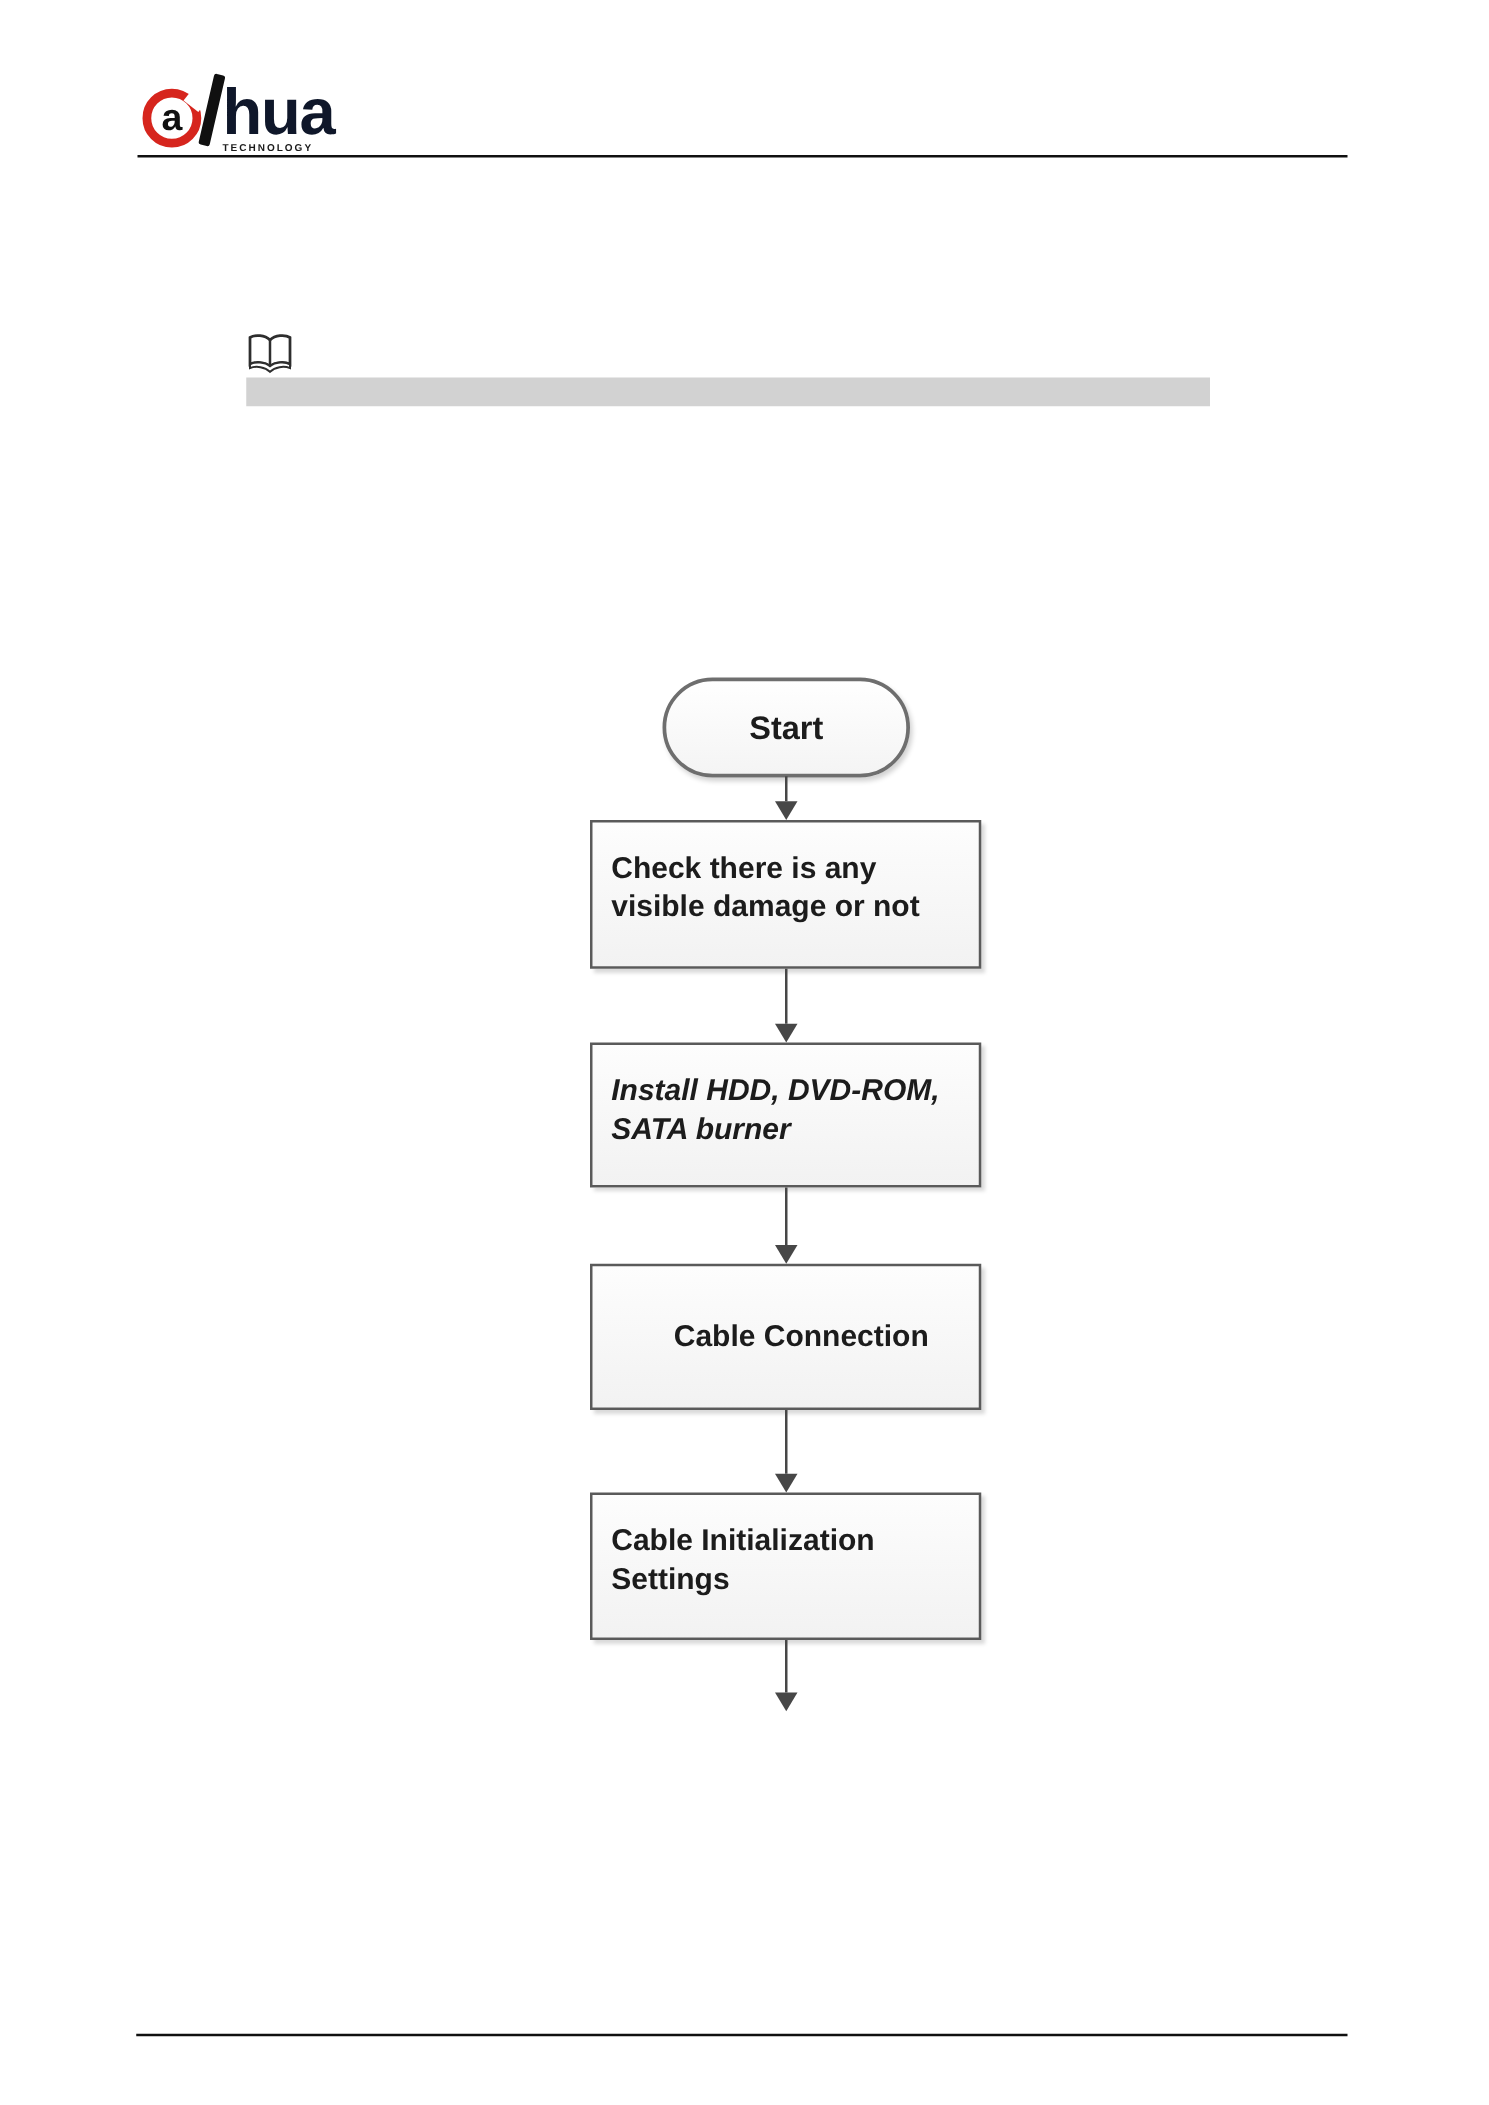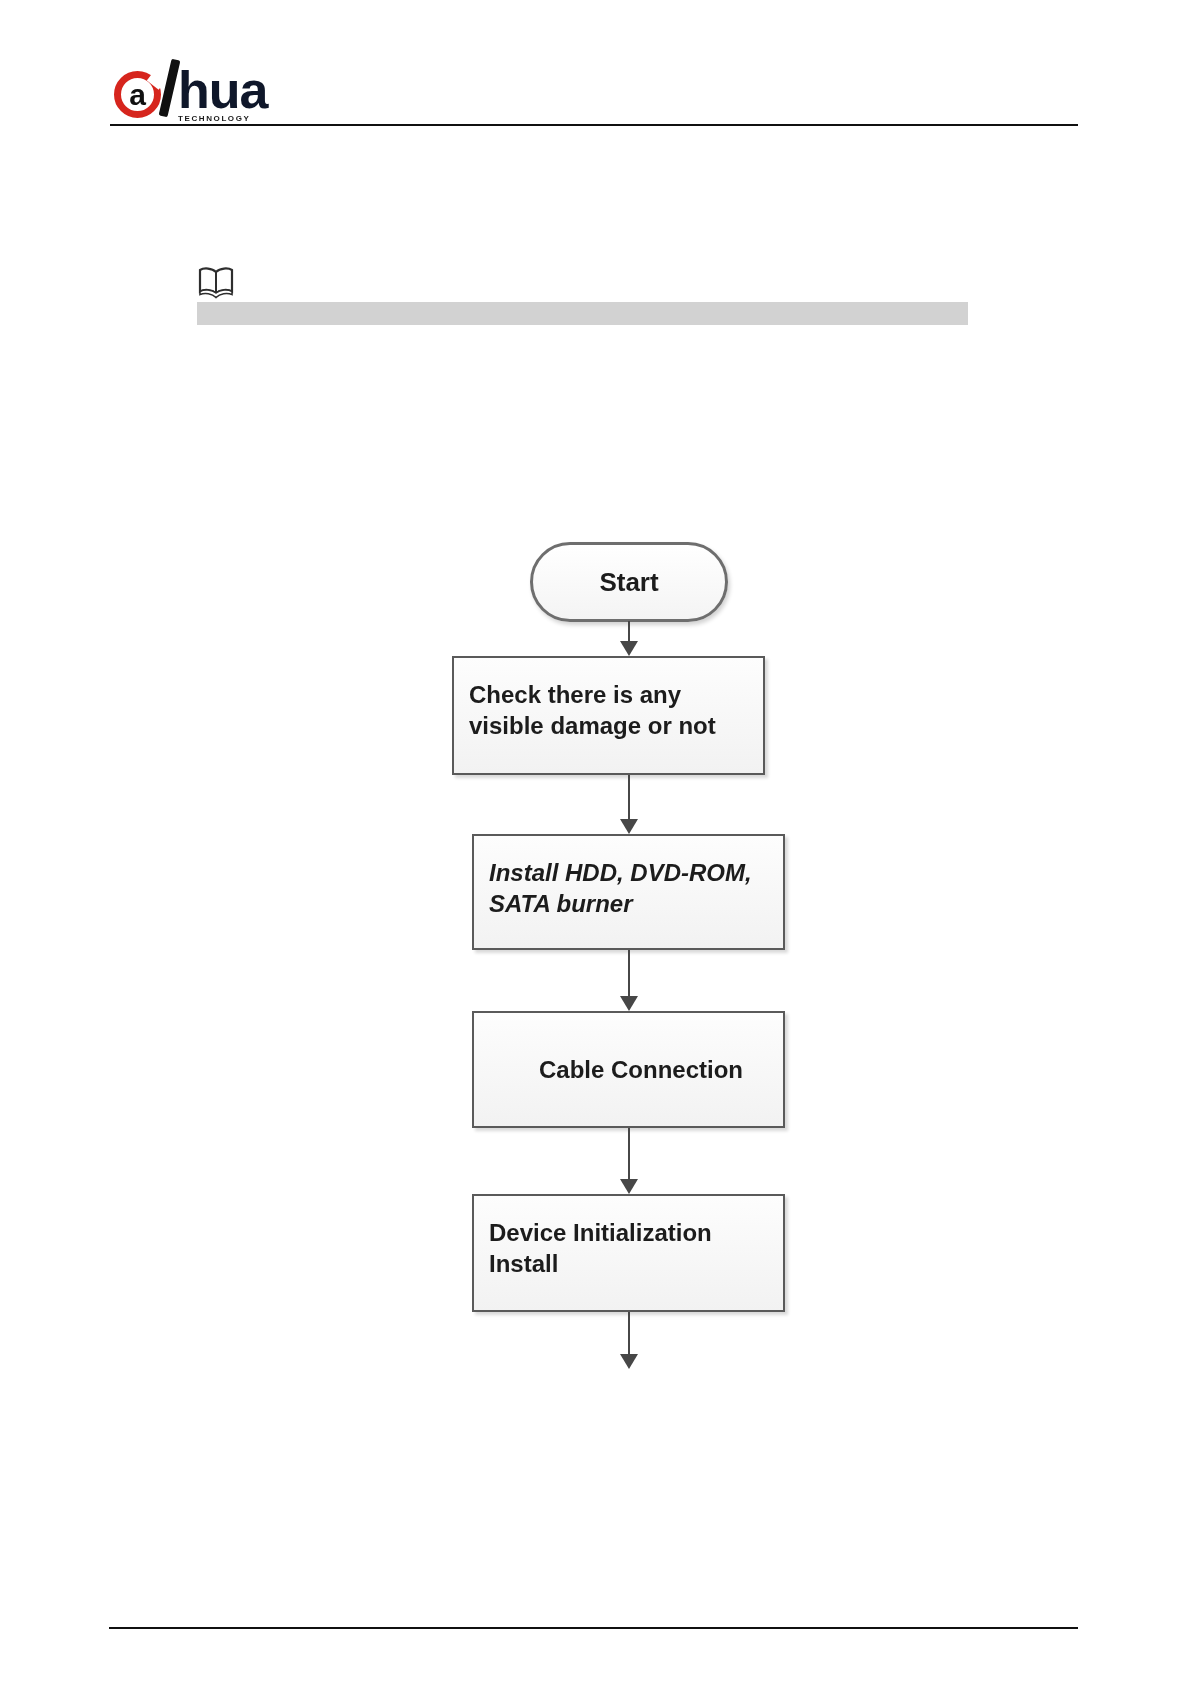--- a/index.html
+++ b/index.html
@@ -73,21 +73,21 @@
     width: 313px;
     border: 2px solid #5a5a5a;
     background: linear-gradient(180deg, #fdfdfd 0%, #f2f2f2 100%);
     box-shadow: 3px 3px 3px rgba(0,0,0,0.15);
     font-size: 24px; line-height: 31px; padding-left: 25px;
   }
   .process.top-left { padding: 21px 8px 0 15px; text-align: left; }
   .process.centered { display: flex; align-items: center; justify-content: center; text-align: center; }
 
   #node-start { left: 530px; top: 542px; height: 80px; }
-  #node-check { left: 452px; top: 656px; height: 119px; }
+  #node-check { left: 472px; top: 656px; height: 119px; }
   #node-install { left: 472px; top: 834px; height: 116px; font-style: italic; }
   #node-cable { left: 472px; top: 1011px; height: 117px; }
   #node-init { left: 472px; top: 1194px; height: 118px; }
   #node-end { left: 530px; top: 1369px; height: 84px; }
 
   .arrow {
     position: absolute; left: 618px; width: 22px;
     display: flex; flex-direction: column; align-items: center;
   }
   .arrow .shaft { width: 2px; flex: 1 1 auto; background: #474747; }
@@ -151,21 +151,21 @@
       <div class="head"></div>
     </div>
 
     <div id="node-cable" class="node process centered">Cable Connection</div>
 
     <div id="arrow-4" class="arrow">
       <div class="shaft"></div>
       <div class="head"></div>
     </div>
 
-    <div id="node-init" class="node process top-left">Device Initialization Install</div>
+    <div id="node-init" class="node process top-left">Cable Initialization Settings</div>
 
     <div id="arrow-5" class="arrow">
       <div class="shaft"></div>
       <div class="head"></div>
     </div>
 
 
   </div>
 
   <div class="rule rule-footer"></div>

